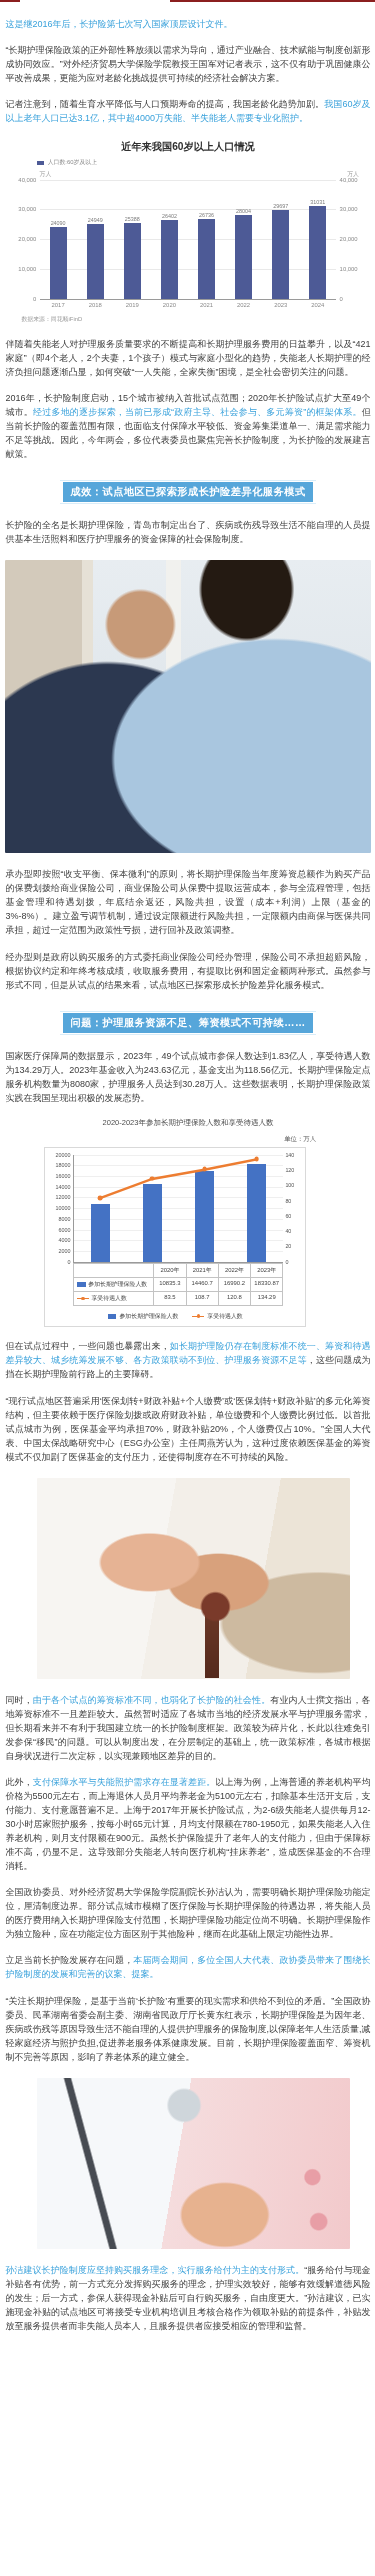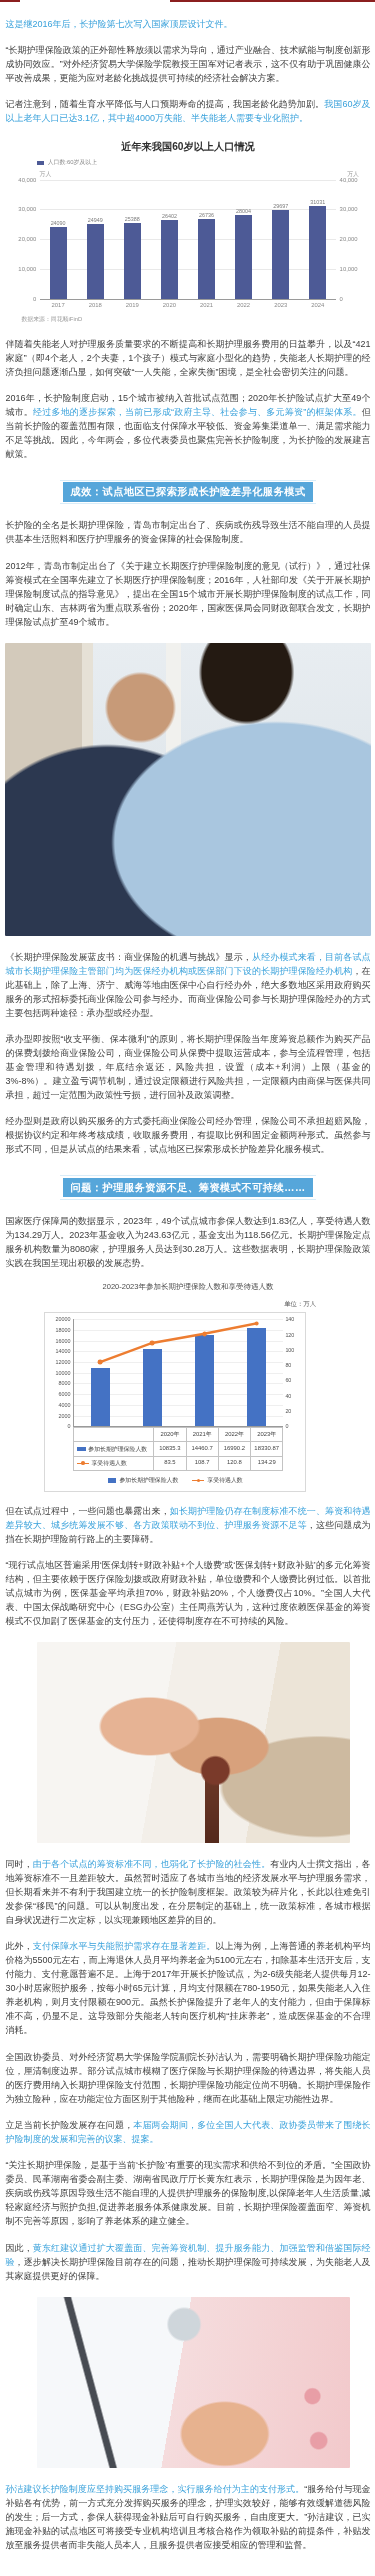--- a/index.html
+++ b/index.html
@@ -173,23 +173,21 @@
           <div class="c1-xlab">2024</div>
         </div>
         <div class="c1-source">数据来源：同花顺iFinD</div>
       </div>
       <p class="para"><span class="run">伴随着失能老人对护理服务质量要求的不断提高和长期护理服务费用的日益攀升，以及“421家庭”（即4个老人，2个夫妻，1个孩子）模式与家庭小型化的趋势，失能老人长期护理的经济负担问题逐渐凸显，如何突破“一人失能，全家失衡”困境，是全社会密切关注的问题。</span></p>
       <p class="para"><span class="run">2016年，长护险制度启动，15个城市被纳入首批试点范围；2020年长护险试点扩大至49个城市。</span><span class="em">经过多地的逐步探索，当前已形成“政府主导、社会参与、多元筹资”的框架体系。</span><span class="run">但当前长护险的覆盖范围有限，也面临支付保障水平较低、资金筹集渠道单一、满足需求能力不足等挑战。因此，今年两会，多位代表委员也聚焦完善长护险制度，为长护险的发展建言献策。</span></p>
       <div class="sec-wrap">
         <div class="sec-box">成效：试点地区已探索形成长护险差异化服务模式</div>
       </div>
       <p class="para"><span class="run">长护险的全名是长期护理保险，青岛市制定出台了、疾病或伤残导致生活不能自理的人员提供基本生活照料和医疗护理服务的资金保障的社会保险制度。</span></p>
-      <p class="para"><span class="run">2012年，青岛市制定出台了《关于建立长期医疗护理保险制度的意见（试行）》，通过社保筹资模式在全国率先建立了长期医疗护理保险制度；2016年，人社部印发《关于开展长期护理保险制度试点的指导意见》，提出在全国15个城市开展长期护理保险制度的试点工作，同时确定山东、吉林两省为重点联系省份；2020年，国家医保局会同财政部联合发文，长期护理保险试点扩至49个城市。</span></p>
       <div class="photo photo1"></div>
-      <p class="para"><span class="run">《长期护理保险发展蓝皮书：商业保险的机遇与挑战》显示，</span><span class="em">从经办模式来看，目前各试点城市长期护理保险主管部门均为医保经办机构或医保部门下设的长期护理保险经办机构</span><span class="run">，在此基础上，除了上海、济宁、威海等地由医保中心自行经办外，绝大多数地区采用政府购买服务的形式招标委托商业保险公司参与经办。而商业保险公司参与长期护理保险经办的方式主要包括两种途径：承办型或经办型。</span></p>
       <p class="para"><span class="run">承办型即按照“收支平衡、保本微利”的原则，将长期护理保险当年度筹资总额作为购买产品的保费划拨给商业保险公司，商业保险公司从保费中提取运营成本，参与全流程管理，包括基金管理和待遇划拨，年底结余返还，风险共担，设置（成本+利润）上限（基金的3%-8%）。建立盈亏调节机制，通过设定限额进行风险共担，一定限额内由商保与医保共同承担，超过一定范围为政策性亏损，进行回补及政策调整。</span></p>
       <p class="para"><span class="run">经办型则是政府以购买服务的方式委托商业保险公司经办管理，保险公司不承担超赔风险，根据协议约定和年终考核成绩，收取服务费用，有提取比例和固定金额两种形式。虽然参与形式不同，但是从试点的结果来看，试点地区已探索形成长护险差异化服务模式。</span></p>
       <div class="sec-wrap">
         <div class="sec-box">问题：护理服务资源不足、筹资模式不可持续……</div>
       </div>
       <p class="para"><span class="run">国家医疗保障局的数据显示，2023年，49个试点城市参保人数达到1.83亿人，享受待遇人数为134.29万人。2023年基金收入为243.63亿元，基金支出为118.56亿元。长期护理保险定点服务机构数量为8080家，护理服务人员达到30.28万人。这些数据表明，长期护理保险政策实践在我国呈现出积极的发展态势。</span></p>
       <div class="chart2">
         <div class="c2-title">2020-2023年参加长期护理保险人数和享受待遇人数</div>
         <div class="c2-unit">单位：万人</div>
         <div class="c2-box">
@@ -277,18 +275,17 @@
         </div>
       </div>
       <p class="para"><span class="run">但在试点过程中，一些问题也暴露出来，</span><span class="em">如长期护理险仍存在制度标准不统一、筹资和待遇差异较大、城乡统筹发展不够、各方政策联动不到位、护理服务资源不足等</span><span class="run">，这些问题成为挡在长期护理险前行路上的主要障碍。</span></p>
       <p class="para"><span class="run">“现行试点地区普遍采用‘医保划转+财政补贴+个人缴费’或‘医保划转+财政补贴’的多元化筹资结构，但主要依赖于医疗保险划拨或政府财政补贴，单位缴费和个人缴费比例过低。以首批试点城市为例，医保基金平均承担70%，财政补贴20%，个人缴费仅占10%。”全国人大代表、中国太保战略研究中心（ESG办公室）主任周燕芳认为，这种过度依赖医保基金的筹资模式不仅加剧了医保基金的支付压力，还使得制度存在不可持续的风险。</span></p>
       <div class="photo photo2"></div>
       <p class="para"><span class="run">同时，</span><span class="em">由于各个试点的筹资标准不同，也弱化了长护险的社会性。</span><span class="run">有业内人士撰文指出，各地筹资标准不一且差距较大。虽然暂时适应了各城市当地的经济发展水平与护理服务需求，但长期看来并不有利于我国建立统一的长护险制度框架。政策较为碎片化，长此以往难免引发参保“移民”的问题。可以从制度出发，在分层制定的基础上，统一政策标准，各城市根据自身状况进行二次定标，以实现兼顾地区差异的目的。</span></p>
       <p class="para"><span class="run">此外，</span><span class="em">支付保障水平与失能照护需求存在显著差距。</span><span class="run">以上海为例，上海普通的养老机构平均价格为5500元左右，而上海退休人员月平均养老金为5100元左右，扣除基本生活开支后，支付能力、支付意愿普遍不足。上海于2017年开展长护险试点，为2-6级失能老人提供每月12-30小时居家照护服务，按每小时65元计算，月均支付限额在780-1950元，如果失能老人入住养老机构，则月支付限额在900元。虽然长护保险提升了老年人的支付能力，但由于保障标准不高，仍显不足。这导致部分失能老人转向医疗机构“挂床养老”，造成医保基金的不合理消耗。</span></p>
       <p class="para"><span class="run">全国政协委员、对外经济贸易大学保险学院副院长孙洁认为，需要明确长期护理保险功能定位，厘清制度边界。部分试点城市模糊了医疗保险与长期护理保险的待遇边界，将失能人员的医疗费用纳入长期护理保险支付范围，长期护理保险功能定位尚不明确。长期护理保险作为独立险种，应在功能定位方面区别于其他险种，继而在此基础上限定功能性边界。</span></p>
       <p class="para"><span class="run">立足当前长护险发展存在问题，</span><span class="em">本届两会期间，多位全国人大代表、政协委员带来了围绕长护险制度的发展和完善的议案、提案。</span></p>
       <p class="para"><span class="run">“关注长期护理保险，是基于当前‘长护险’有重要的现实需求和供给不到位的矛盾。”全国政协委员、民革湖南省委会副主委、湖南省民政厅厅长黄东红表示，长期护理保险是为因年老、疾病或伤残等原因导致生活不能自理的人提供护理服务的保险制度,以保障老年人生活质量,减轻家庭经济与照护负担,促进养老服务体系健康发展。目前，长期护理保险覆盖面窄、筹资机制不完善等原因，影响了养老体系的建立健全。</span></p>
-      <p class="para"><span class="run">因此，</span><span class="em">黄东红建议通过扩大覆盖面、完善筹资机制、提升服务能力、加强监管和借鉴国际经验</span><span class="run">，逐步解决长期护理保险目前存在的问题，推动长期护理保险可持续发展，为失能老人及其家庭提供更好的保障。</span></p>
       <div class="photo photo3"></div>
       <p class="para"><span class="em">孙洁建议长护险制度应坚持购买服务理念，实行服务给付为主的支付形式。</span><span class="run">“服务给付与现金补贴各有优势，前一方式充分发挥购买服务的理念，护理实效较好，能够有效缓解道德风险的发生；后一方式，参保人获得现金补贴后可自行购买服务，自由度更大。”孙洁建议，已实施现金补贴的试点地区可将接受专业机构培训且考核合格作为领取补贴的前提条件，补贴发放至服务提供者而非失能人员本人，且服务提供者应接受相应的管理和监督。</span></p>
     </div>
 </div>
 
 
 </body></html>

